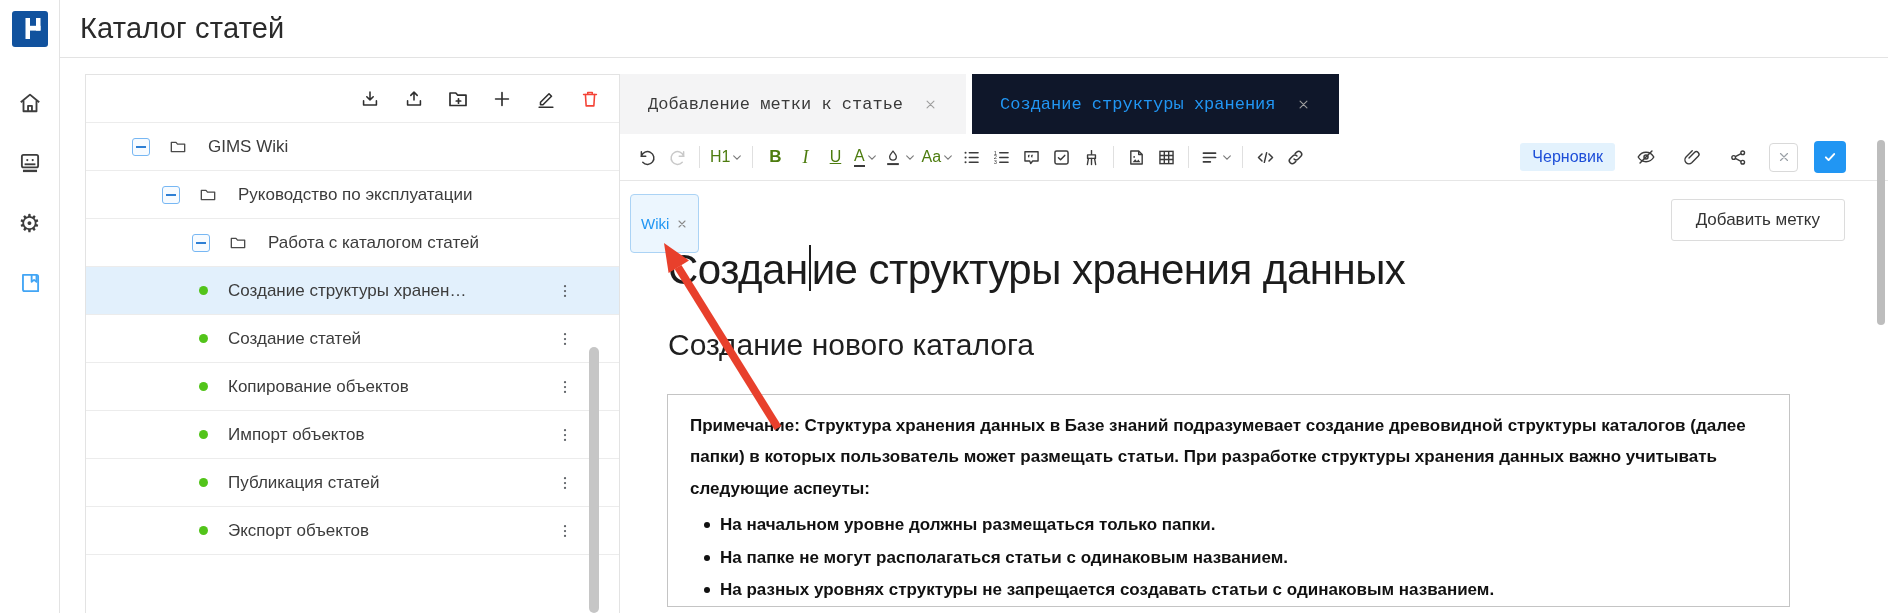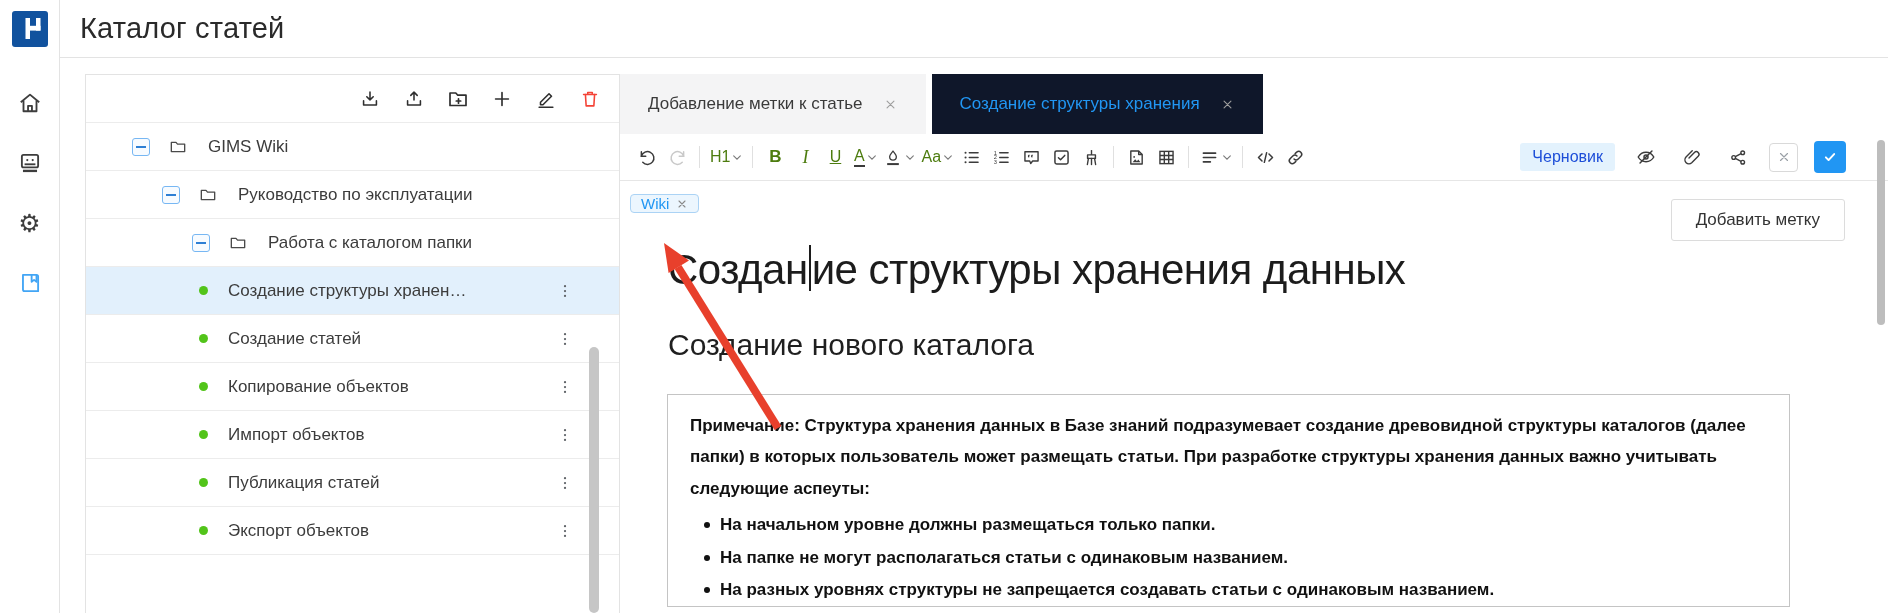--- a/index.html
+++ b/index.html
@@ -40,21 +40,21 @@
   .dot { border-radius:50%; flex:0 0 auto; }
   .dot.grey { width:8px; height:8px; background:#a8a8a8; }
   .dot.green { width:9px; height:9px; background:#52c41a; }
   .tlabel { margin-left:12px; font-size:17px; color:#3c3c3c; white-space:nowrap; }
   .kebab { position:absolute; right:44px; top:50%; transform:translateY(-50%); width:20px; height:22px;
            display:flex; align-items:center; justify-content:center; color:#5f6368; cursor:pointer; }
   .tree-scrollbar { position:absolute; left:503px; top:272px; width:10px; height:266px; background:#c6c6c6;
                     border-radius:5px; }
 
   
-  .tabs { position:absolute; left:620px; top:74px; right:0; height:60px; background:#fff; display:flex; }
+  .tabs { position:absolute; left:620px; top:74px; right:0; height:60px; background:#fff; display:flex;font-family:Liberation Mono, monospace; }
   .tab { height:60px; display:flex; align-items:center; gap:20px; padding:0 28px; cursor:pointer; }
   .tab.inactive { background:#f4f4f5; color:#3a3a3a; }
   .tab.active { background:#0f172a; color:#2196f3; margin-left:6px; }
   .tab-label { font-size:17px; white-space:nowrap; }
   .tab-close { color:#9e9e9e; display:flex; cursor:pointer; }
 
   
   .etoolbar { position:absolute; left:620px; top:134px; right:0; height:47px; border-bottom:1px solid #e6e6e6;
               display:flex; align-items:center; padding:0 42px 0 12px; }
   .tb-btn { min-width:30px; height:32px; padding:0 3px; display:flex; align-items:center; justify-content:center;
@@ -70,21 +70,21 @@
   .tb-right { margin-left:auto; display:flex; align-items:center; gap:16px; }
   .draft-badge { background:#e3f2fd; color:#1d4ed8; font-size:16px; padding:5px 12px; border-radius:3px; }
   .close-btn { width:29px; height:29px; border:1px solid #d9d9d9; border-radius:4px; display:flex;
                align-items:center; justify-content:center; color:#9aa0a6; cursor:pointer; background:#fff; }
   .check-btn { width:32px; height:32px; border-radius:4px; background:#2196f3; display:flex;
                align-items:center; justify-content:center; color:#fff; cursor:pointer; border:none; }
 
   
   .content { position:absolute; left:620px; top:181px; right:0; bottom:0; background:#fff; }
   .tag-chip { position:absolute; left:10px; top:13px; display:inline-flex; align-items:center; gap:7px;
-              background:#ecf6fe; border:1px solid #abd3f5; border-radius:4px; padding:0 10px;
+              background:#ecf6fe; border:1px solid #abd3f5; border-radius:4px; padding:20px 10px;
               font-size:15px; color:#2196f3; cursor:pointer; }
   .tag-chip .x { color:#8a8a8a; display:flex; cursor:pointer; }
   .add-label-btn { position:absolute; right:43px; top:18px; height:42px; padding:0 24px; background:#fff;
                    border:1px solid #dcdcdc; border-radius:3px; font-size:17px; color:#333;
                    font-family:"Liberation Sans", sans-serif; cursor:pointer; }
   .doc-h1 { position:absolute; left:48px; top:64px; font-size:42px; font-weight:400; color:#1c1c1c;
             letter-spacing:-.5px; white-space:nowrap; }
   .caret { display:inline-block; width:2px; height:46px; background:#1c1c1c; vertical-align:-7px; margin:0 1px; }
   .doc-h2 { position:absolute; left:48px; top:147px; font-size:30px; font-weight:400; color:#1f1f1f; white-space:nowrap; }
   .note-box { position:absolute; left:47px; top:213px; width:1123px; height:213px; border:1px solid #c4c4c4;
@@ -209,21 +209,21 @@
         <div class="trow">
           <span class="ind" style="width: 98px;"></span>
           <span class="expander">
             <span class="minus"></span>
           </span>
           <span class="tfold">
             <svg width="20" height="20" viewBox="0 0 24 24" fill="none" stroke="currentColor" stroke-width="1.6" stroke-linejoin="round">
               <path d="M4 17.5V6.5h5.6l1.8 2h8.6v9z"></path>
             </svg>
           </span>
-          <span class="tlabel">Работа с каталогом папки</span>
+          <span class="tlabel">Работа с каталогом статей</span>
         </div>
         <div class="trow sel">
           <span class="ind" style="width: 105px;"></span>
           <span class="dot green"></span>
           <span class="tlabel">Создание структуры хранен…</span>
           <span class="kebab">
             <svg width="18" height="20" viewBox="0 0 24 24" fill="currentColor">
               <circle cx="12" cy="5.5" r="1.5"></circle>
               <circle cx="12" cy="12" r="1.5"></circle>
               <circle cx="12" cy="18.5" r="1.5"></circle>

